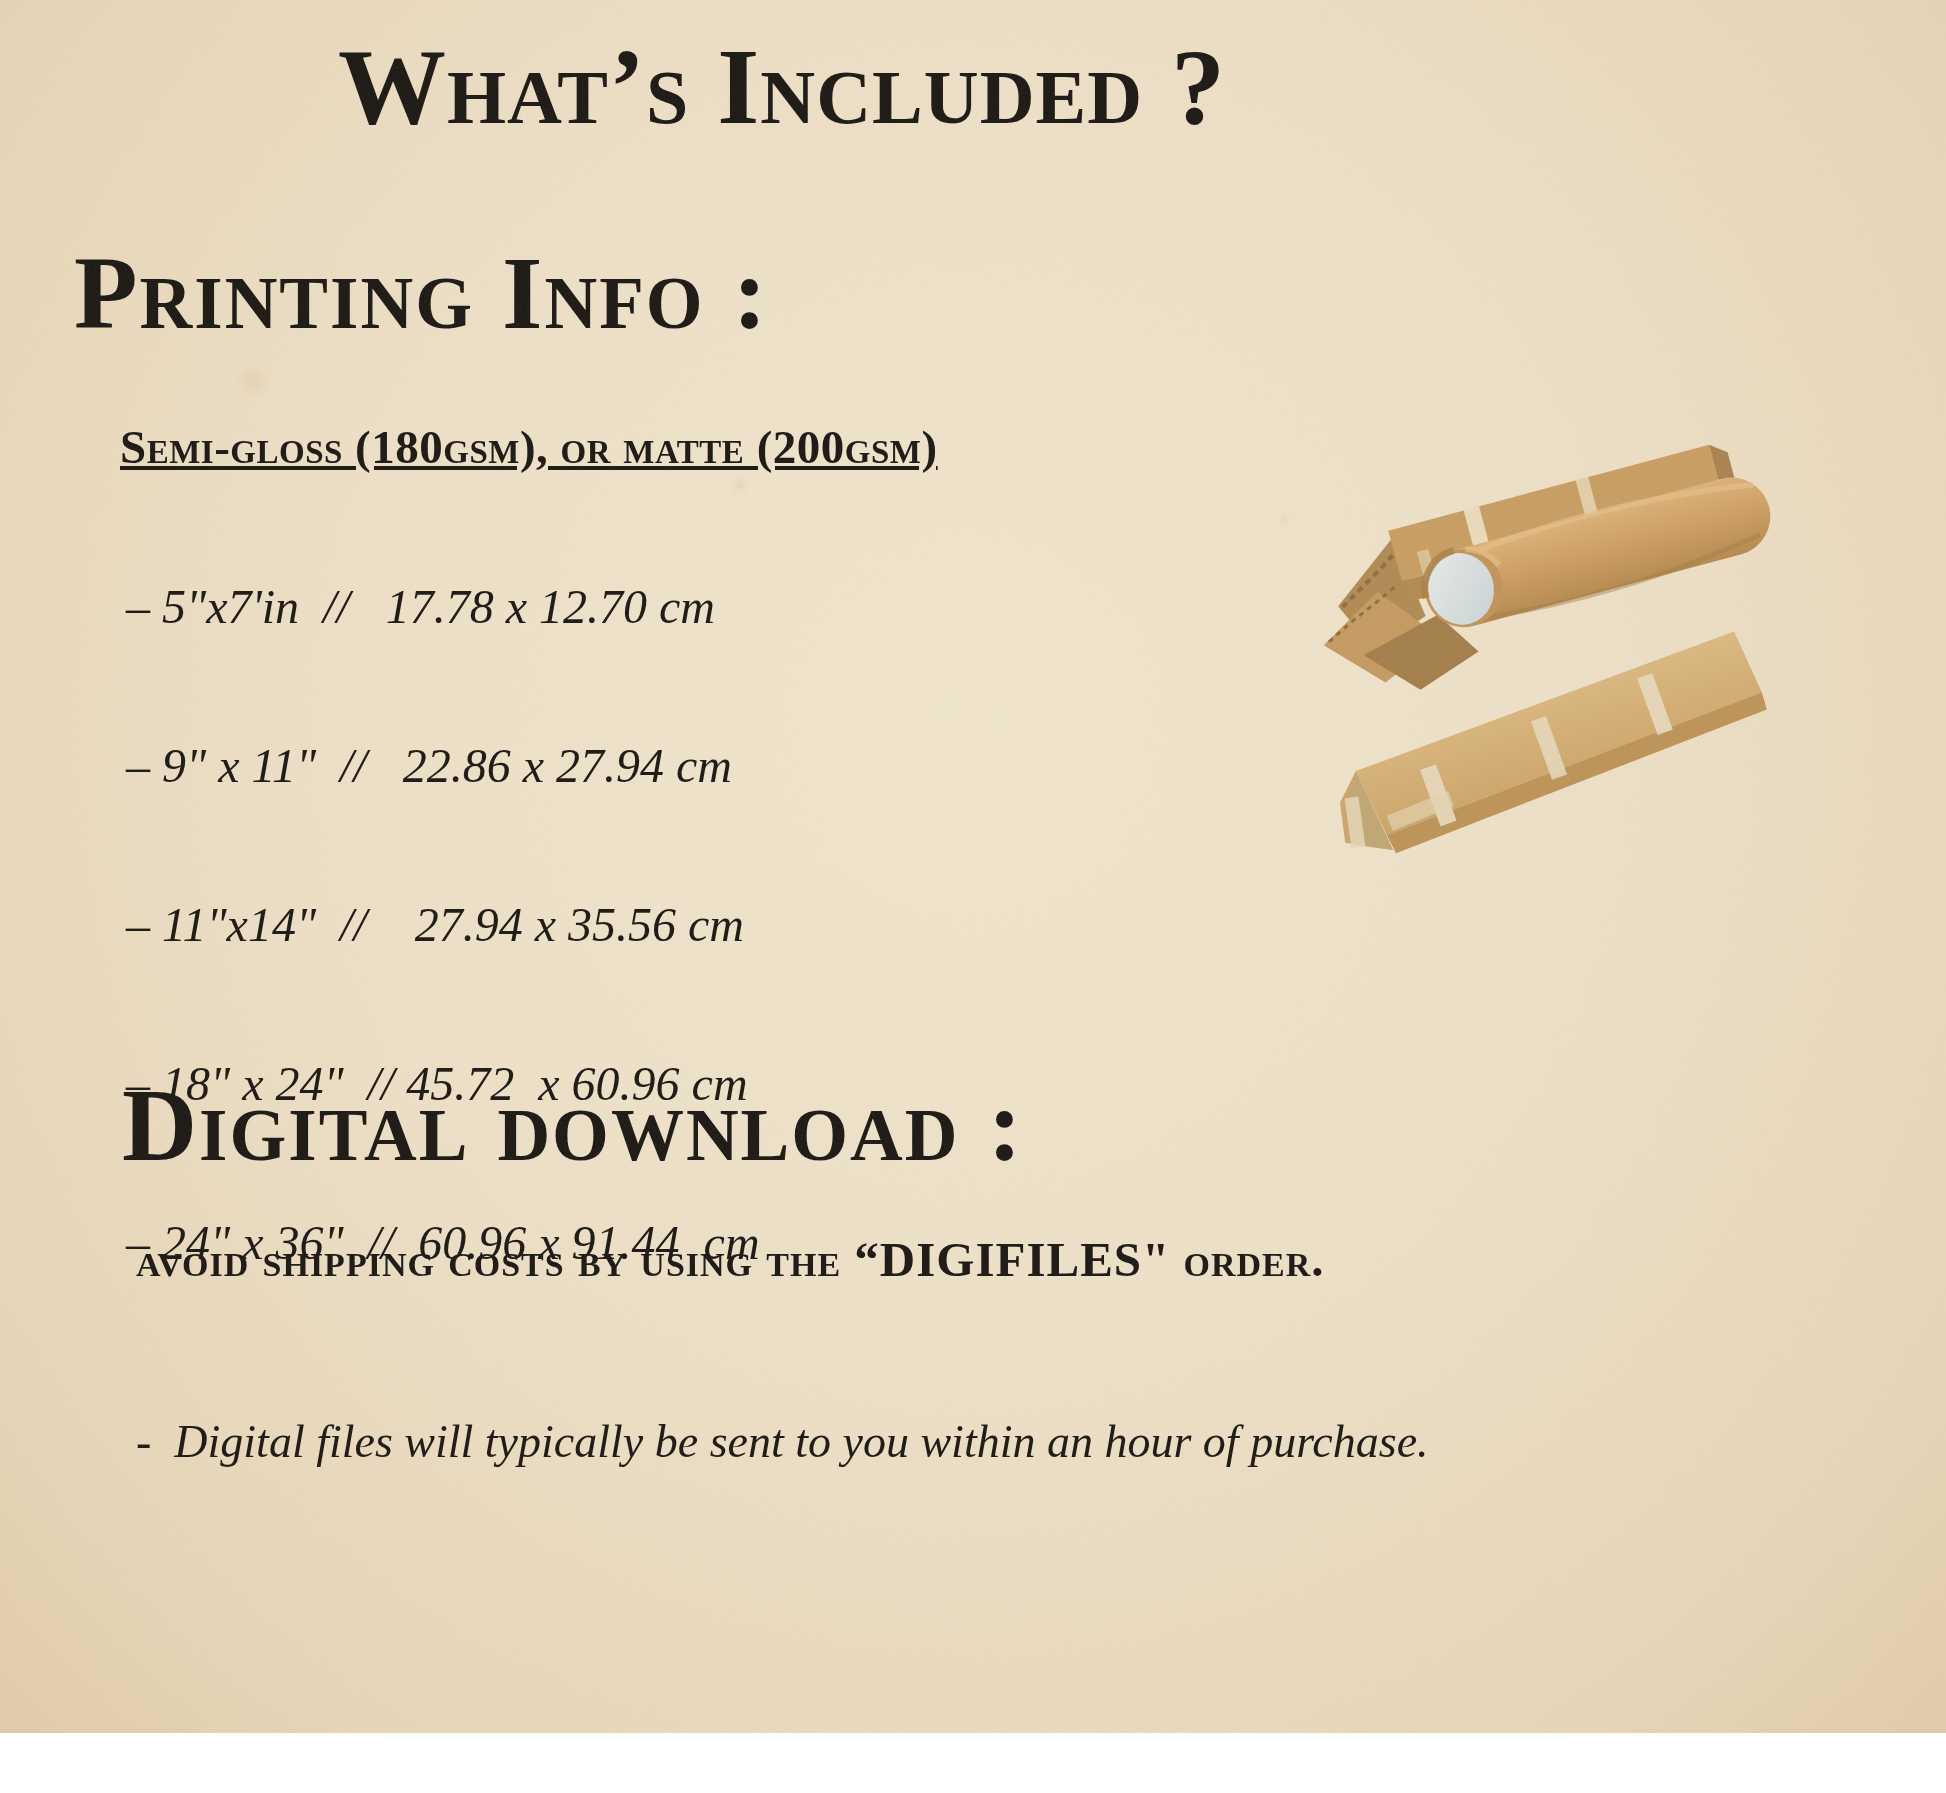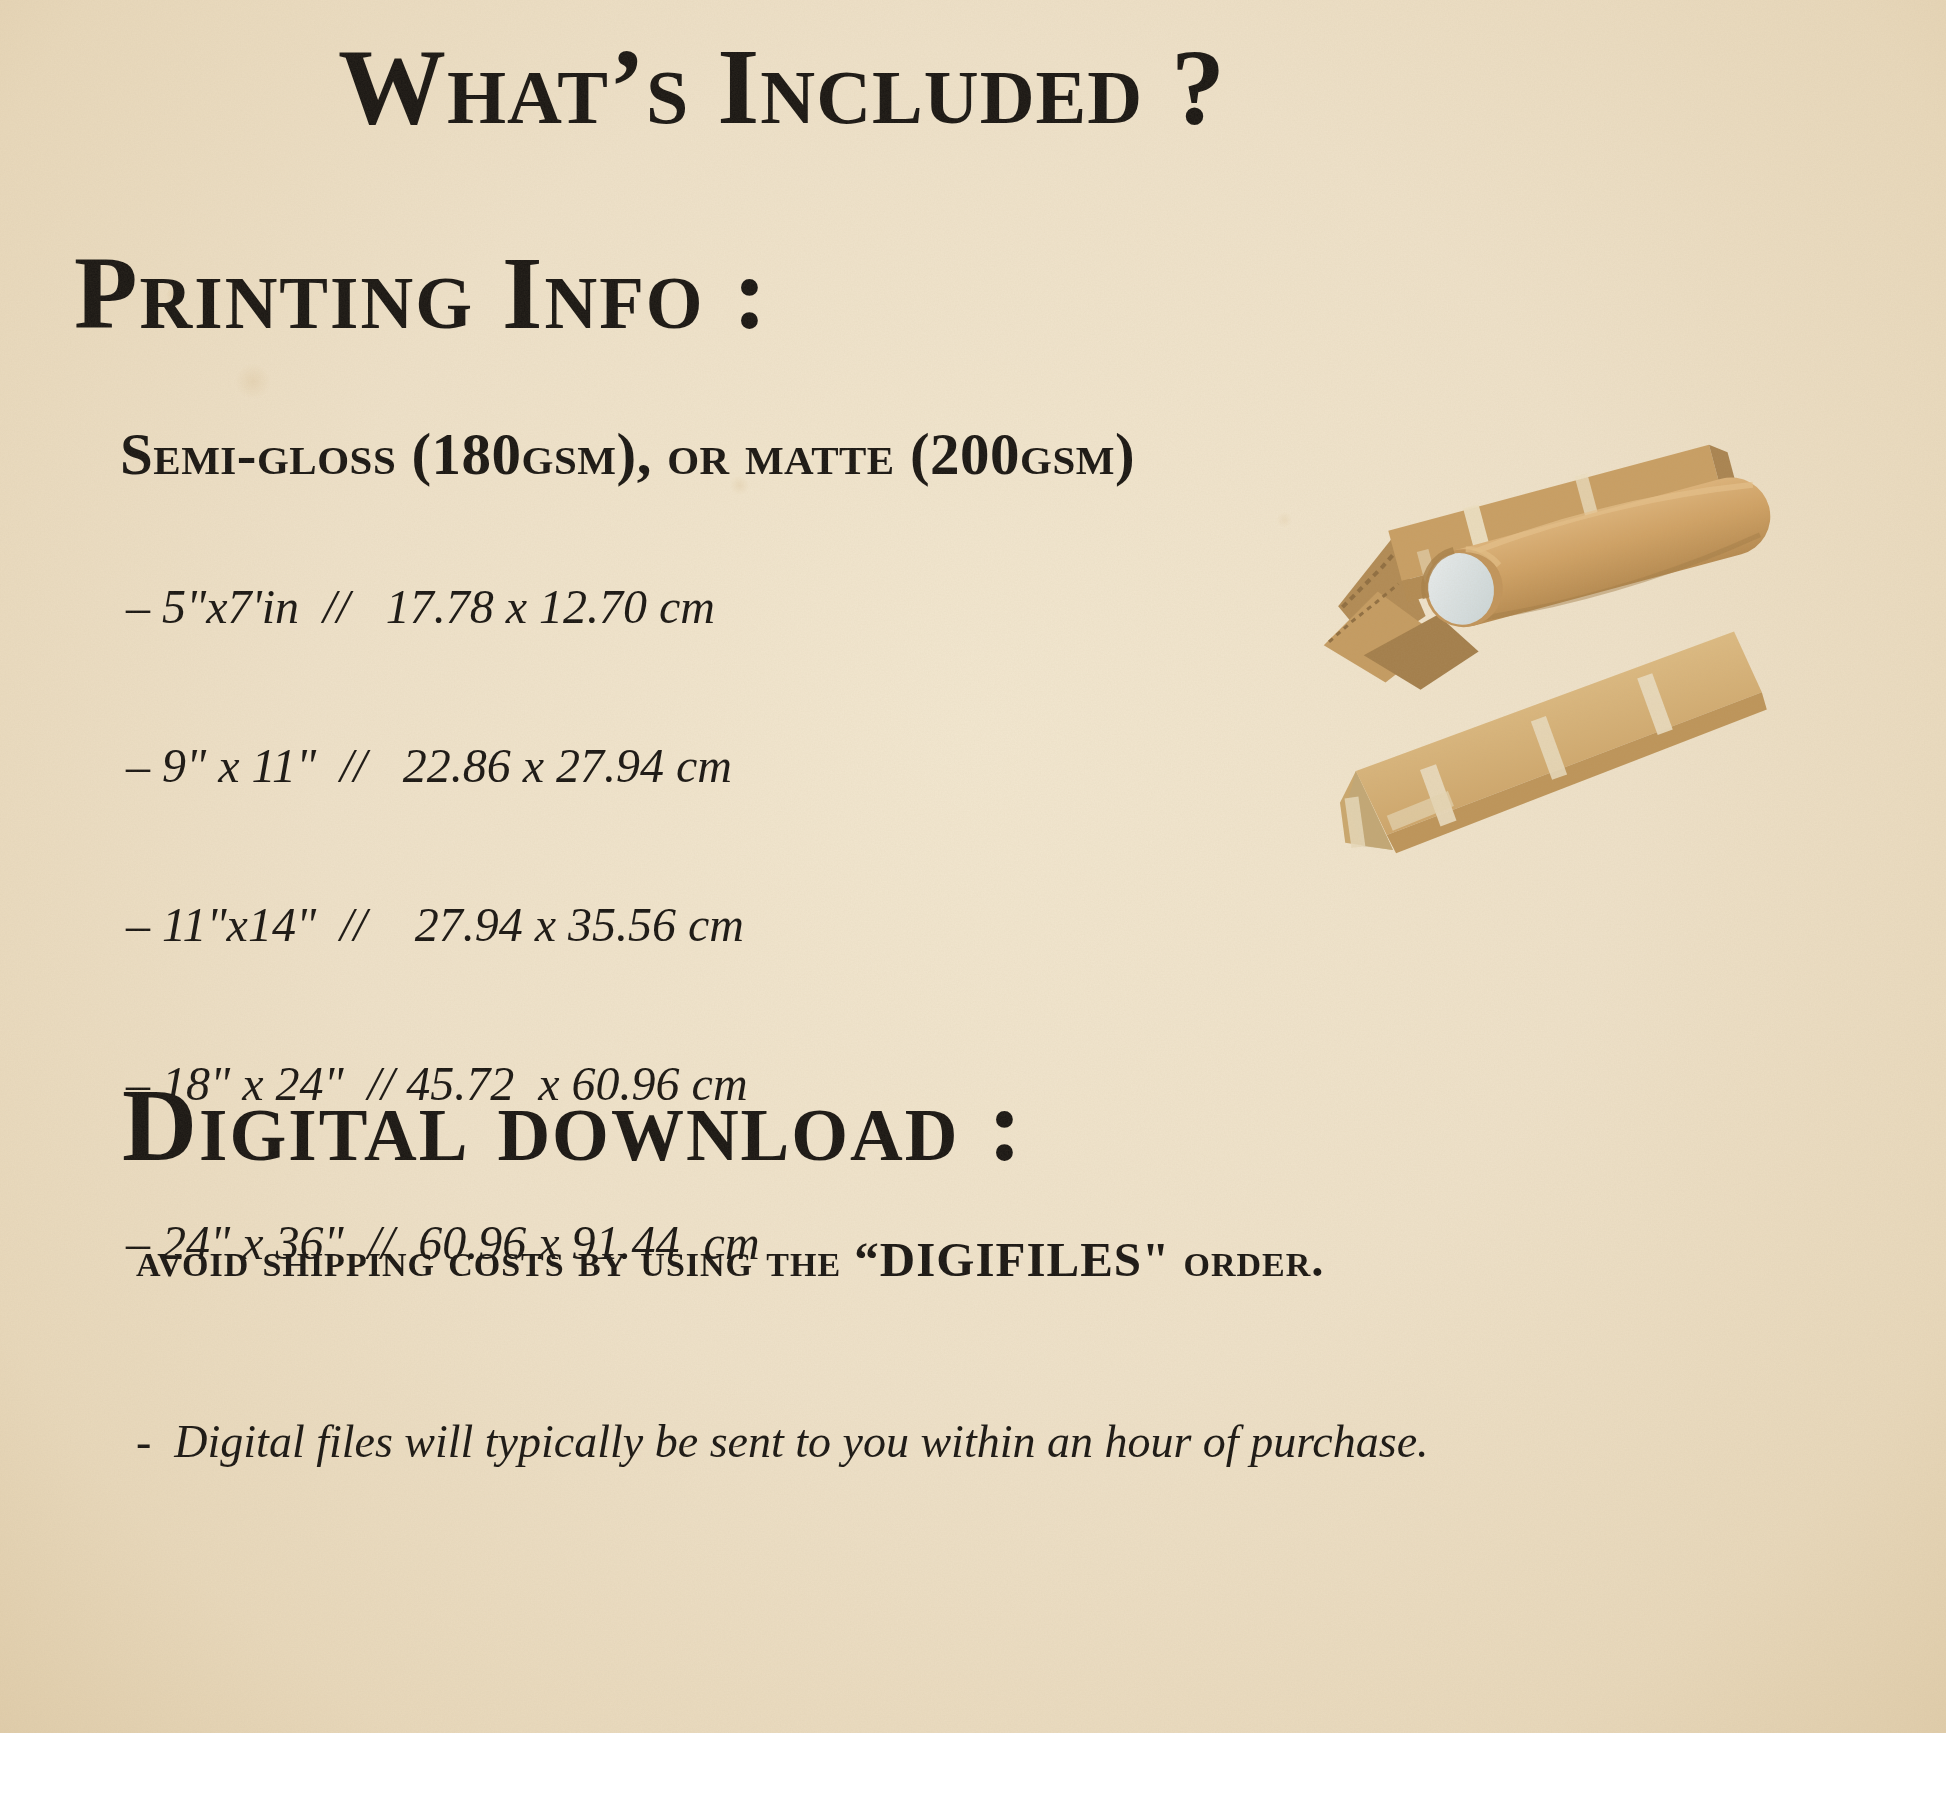--- a/index.html
+++ b/index.html
@@ -28,21 +28,21 @@
     font-size:108px;font-weight:700;line-height:1.1;
     letter-spacing:1px;
   }
   .heading{
     font-size:104px;font-weight:700;line-height:1.1;letter-spacing:2px;
   }
   .h-printing{left:74px;top:236px;}
   .h-digital{left:86px;top:1068px;margin-left:36px;}
   .paper-line{
     left:120px;top:420px;
-    font-size:59px;font-weight:700;letter-spacing:0.5px;
+    font-size:47px;font-weight:700;letter-spacing:0.5px;text-decoration:underline;
   }
   .sizes{
     left:126px;top:474px;
     font-size:48px;font-style:italic;line-height:53px;
   }
   .coupon{
     left:136px;top:1231px;
     font-size:49px;font-weight:700;letter-spacing:1px;
   }
   .para{

